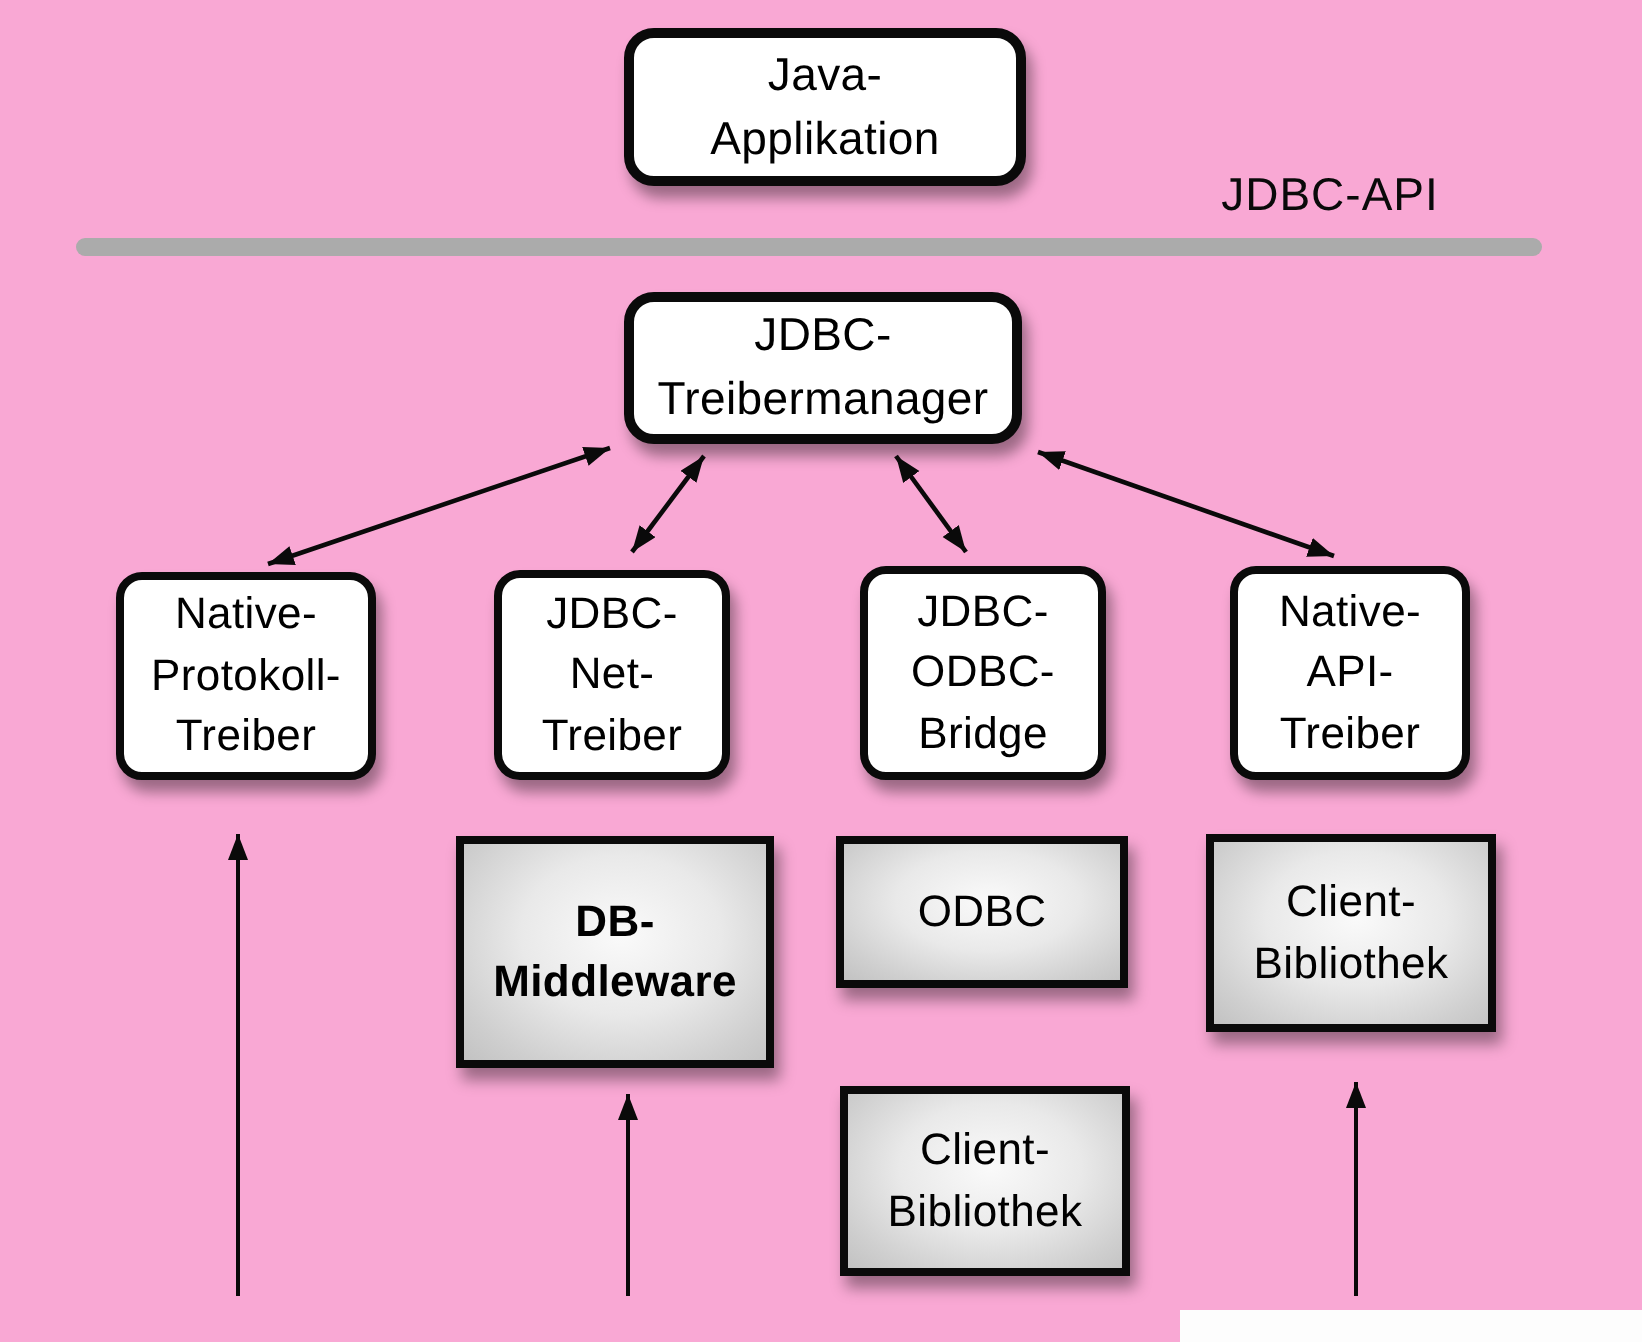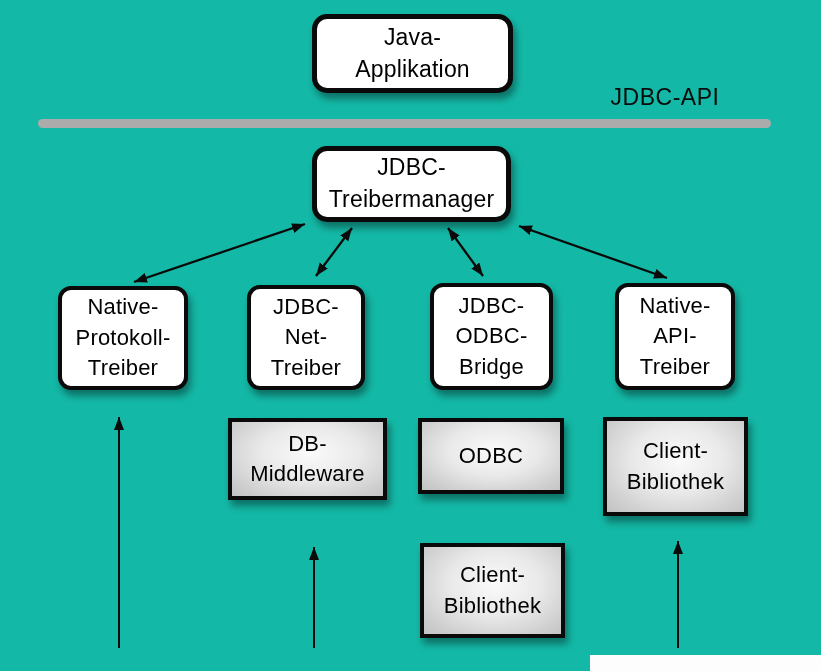--- a/index.html
+++ b/index.html
@@ -2,21 +2,21 @@
 <html><head>
 <meta charset="utf-8">
 <style>
   html, body { margin: 0; padding: 0; }
   body { font-family: "Liberation Sans", sans-serif; }
 
   .stage {
     position: relative;
     width: 821px;
     height: 671px;
-    background: #14b8a6;
+    background: #f9a8d4;
     overflow: hidden;
   }
 
   .node {
     position: absolute;
     box-sizing: border-box;
     display: flex;
     align-items: center;
     justify-content: center;
     text-align: center;
@@ -47,21 +47,21 @@
     font-size: 22px;
   }
 
   
   .n-java      { left: 312px; top: 14px;  width: 201px; height: 79px; }
   .n-manager   { left: 312px; top: 146px; width: 199px; height: 76px; }
   .n-native-p  { left: 58px;  top: 286px; width: 130px; height: 104px; }
   .n-net       { left: 247px; top: 285px; width: 118px; height: 105px; }
   .n-odbc-br   { left: 430px; top: 283px; width: 123px; height: 107px; }
   .n-native-a  { left: 615px; top: 283px; width: 120px; height: 107px; }
-  .n-dbmw      { left: 228px; top: 418px; width: 159px; height: 82px; }
+  .n-dbmw      { left: 228px; top: 418px; width: 159px; height: 116px; font-weight: bold; }
   .n-odbc      { left: 418px; top: 418px; width: 146px; height: 76px; }
   .n-clientr   { left: 603px; top: 417px; width: 145px; height: 99px; }
   .n-clientb   { left: 420px; top: 543px; width: 145px; height: 95px; }
 
   .api-label {
     position: absolute;
     top: 84px;
     left: 560px;
     width: 210px;
     text-align: center;

